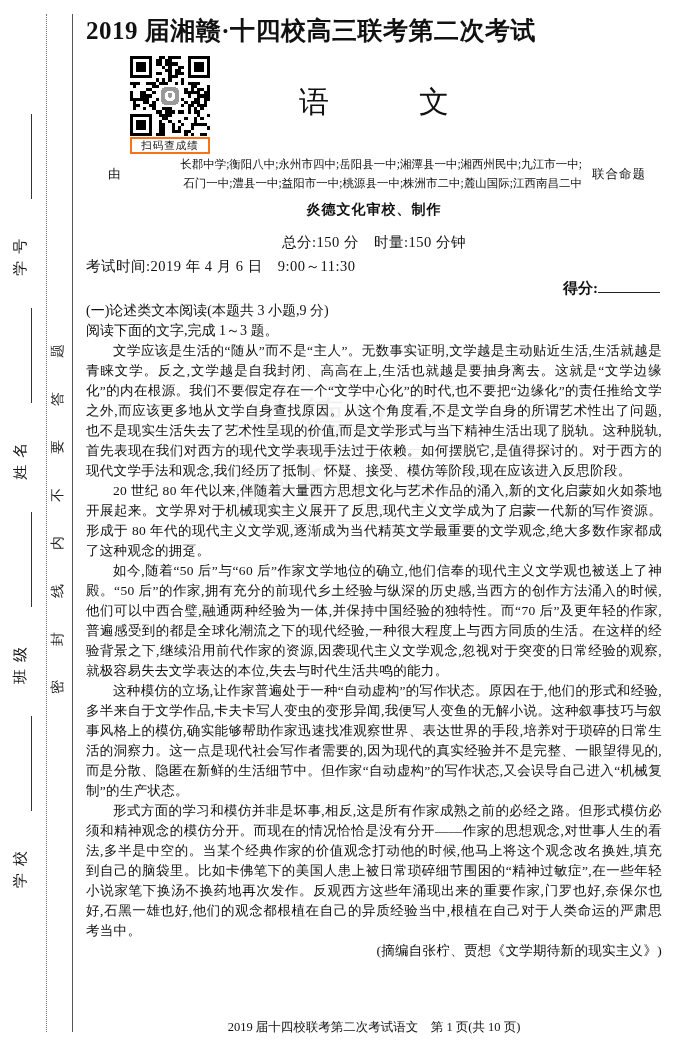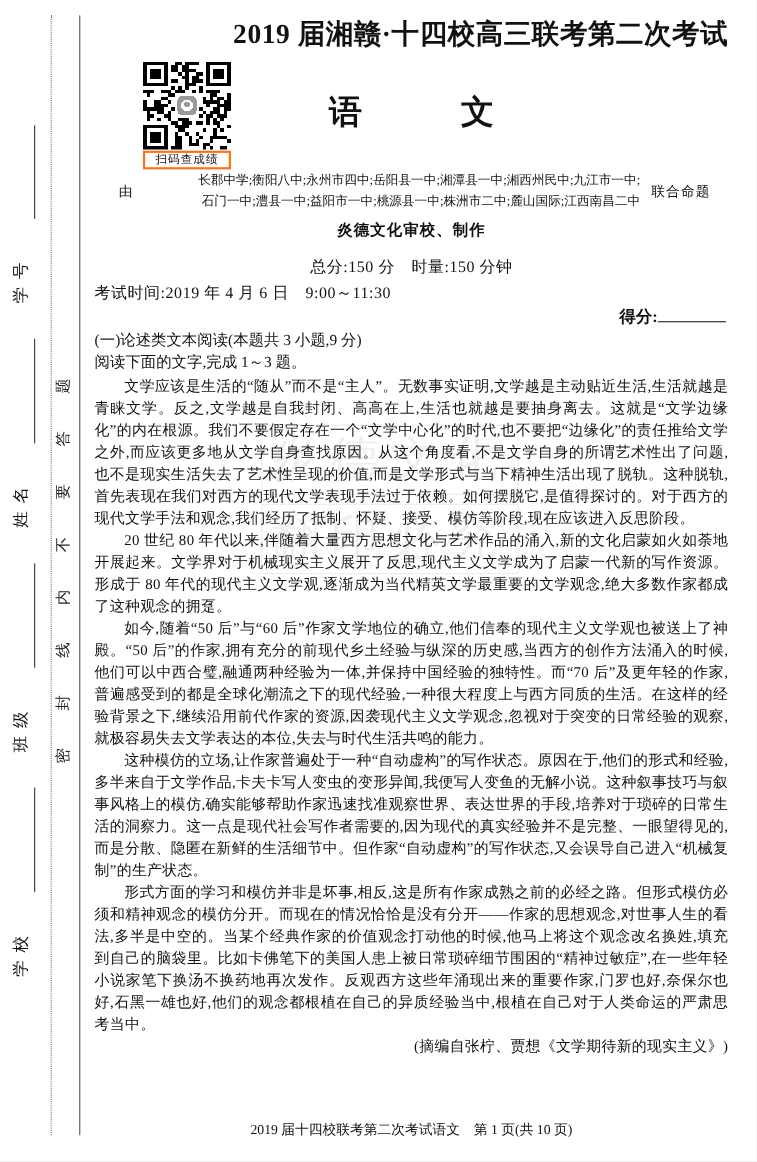--- a/index.html
+++ b/index.html
@@ -18,30 +18,30 @@
   .id-fields .blank{height:20px;border-bottom:1px solid #333;}
   .b95{width:95px;} .b85{width:85px;}
 
   .seal-text{position:absolute;left:49px;top:694px;width:400px;height:22px;
              transform:rotate(-90deg);transform-origin:0 0;
              font-size:14px;letter-spacing:34px;white-space:nowrap;color:#222;}
 
   
   .main{position:absolute;left:86px;top:0;width:576px;height:1056px;}
 
-  .exam-title{position:absolute;top:14px;left:0;right:0;text-align:right;
+  .exam-title{position:absolute;top:14px;left:0;right:0;text-align:left;
               font-size:25px;font-weight:700;letter-spacing:0.5px;}
 
   .qr-wrap{position:absolute;left:44px;top:56px;width:80px;}
   .qr-svg{width:80px;height:80px;display:block;background:#fff;}
   .qr-caption{border:2px solid #f97316;font-size:10.5px;text-align:center;line-height:13px;
               margin-top:1px;letter-spacing:1px;}
 
   .subject{position:absolute;top:82px;left:0;right:0;text-align:center;
-           font-size:30px;font-weight:700;}
+           font-size:30px;font-weight:400;}
 
   .org-row{position:absolute;top:155px;left:22px;right:16px;display:flex;align-items:center;
            font-size:11.5px;}
   .org-prefix{margin-right:7px;font-size:12.5px;flex:0 0 auto;}
   .org-lines{flex:1 1 auto;line-height:19px;text-align:right;}
   .org-suffix{margin-left:10px;font-size:12.5px;letter-spacing:1px;flex:0 0 auto;}
 
   .producer{position:absolute;top:201px;left:0;right:0;text-align:center;
             font-weight:700;font-size:14px;letter-spacing:1px;}
   .score-time{position:absolute;top:233px;left:0;right:0;text-align:center;font-size:14.5px;letter-spacing:0.5px;}

